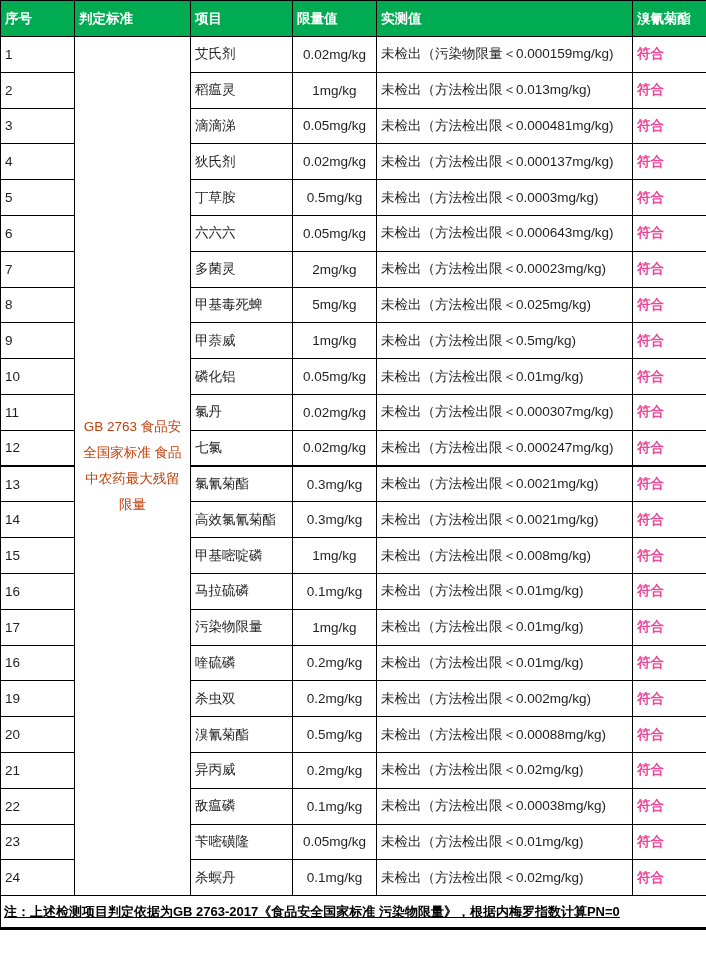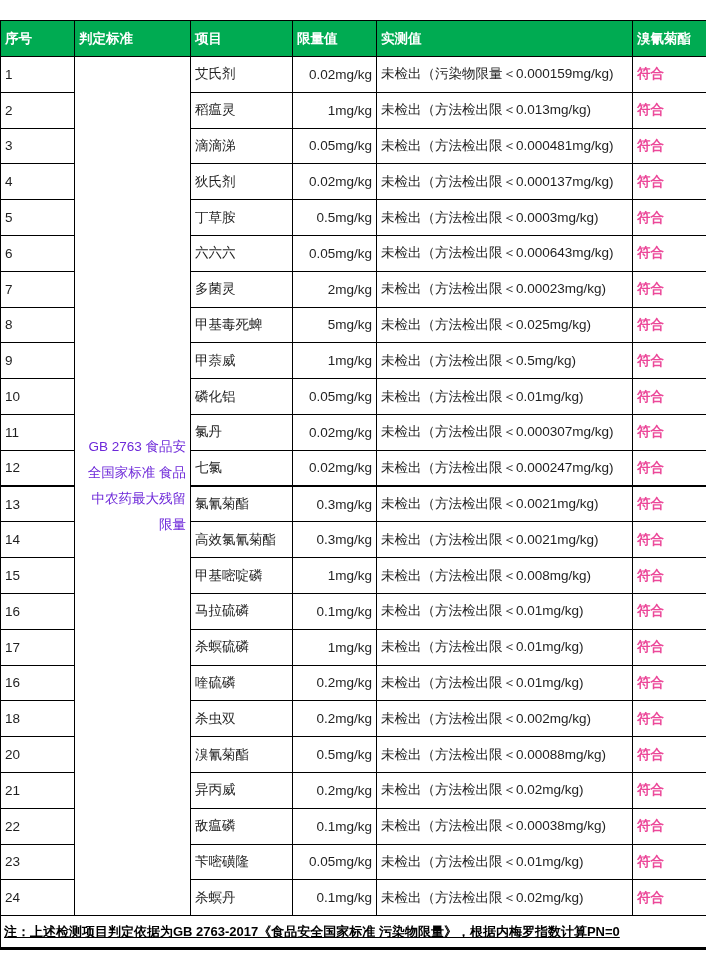--- a/index.html
+++ b/index.html
@@ -1,29 +1,29 @@
 <!DOCTYPE html>
 <html style="--hdr: #00AB52;"><head>
 <meta charset="utf-8">
 <style>
   html,body{margin:0;padding:0;background:#fff;}
   body{width:706px;font-family:"Liberation Sans","DejaVu Sans",sans-serif;}
   table{border-collapse:collapse;table-layout:fixed;width:706px;
-        border:1px solid #000;border-bottom:3px solid #000;margin-top:20px;}
+        border:1px solid #000;border-bottom:3px solid #000;}
   th,td{border:1px solid #000;padding:0 4px;overflow:hidden;
         font-size:13.5px;color:#1f1f1f;box-sizing:border-box;}
   thead th{background:var(--hdr,#00AB52);color:#fff;font-weight:bold;
            height:36px;text-align:left;font-size:13.5px;}
   thead th.center{text-align:left;}
   tbody td{height:35.8px;background:#fff;}
   td.no{text-align:left;}
   td.standard{white-space:pre-line;vertical-align:middle;line-height:26px;
-              text-align:right;color:#6d28d9;}
+              text-align:center;color:#c2410c;}
   td.item{text-align:left;}
-  td.limit{text-align:right;}
+  td.limit{text-align:center;}
   td.measured{text-align:left;}
   td.result{font-weight:bold;color:#ec4899;}
   tr.thick-top td{border-top:2.5px solid #000;}
   tfoot td{font-weight:bold;color:#000;font-size:13px;height:33px;
            text-align:left;padding:0 3px;text-decoration:underline;}
 </style>
 </head>
 <body>
 
 <table>
@@ -157,34 +157,34 @@
       </tr>
       <tr>
         <td class="no">16</td>
         <td class="item">马拉硫磷</td>
         <td class="limit">0.1mg/kg</td>
         <td class="measured">未检出（方法检出限＜0.01mg/kg)</td>
         <td class="result">符合</td>
       </tr>
       <tr>
         <td class="no">17</td>
-        <td class="item">杀螟硫磷</td>
+        <td class="item">污染物限量</td>
         <td class="limit">1mg/kg</td>
         <td class="measured">未检出（方法检出限＜0.01mg/kg)</td>
         <td class="result">符合</td>
       </tr>
       <tr>
         <td class="no">16</td>
         <td class="item">喹硫磷</td>
         <td class="limit">0.2mg/kg</td>
         <td class="measured">未检出（方法检出限＜0.01mg/kg)</td>
         <td class="result">符合</td>
       </tr>
       <tr>
-        <td class="no">18</td>
+        <td class="no">19</td>
         <td class="item">杀虫双</td>
         <td class="limit">0.2mg/kg</td>
         <td class="measured">未检出（方法检出限＜0.002mg/kg)</td>
         <td class="result">符合</td>
       </tr>
       <tr>
         <td class="no">20</td>
         <td class="item">溴氰菊酯</td>
         <td class="limit">0.5mg/kg</td>
         <td class="measured">未检出（方法检出限＜0.00088mg/kg)</td>

